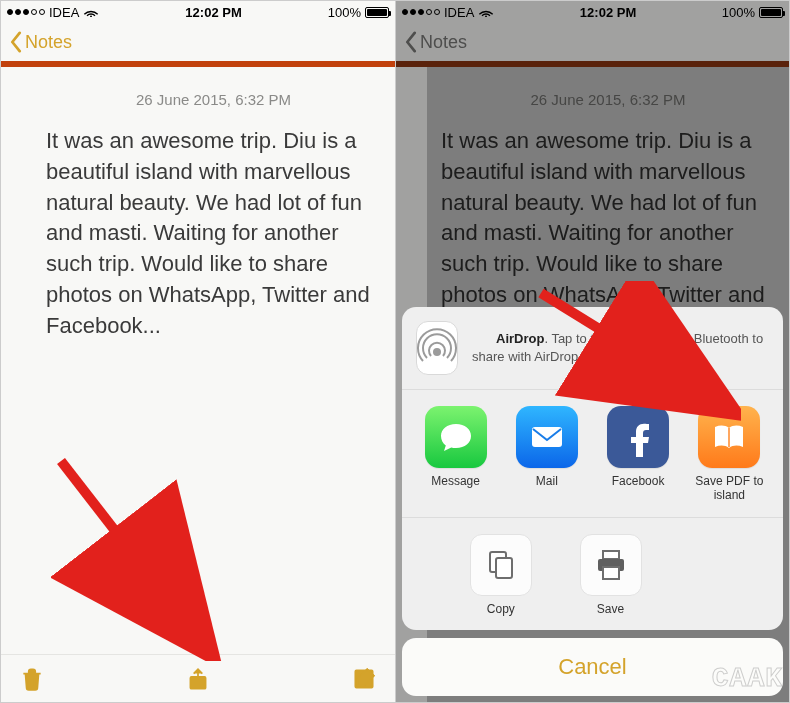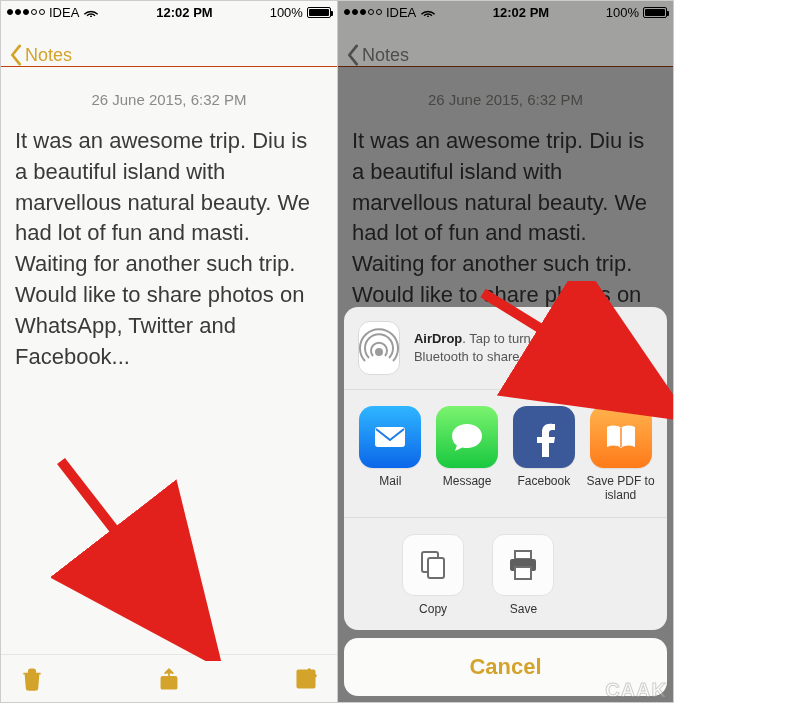--- a/index.html
+++ b/index.html
@@ -6,21 +6,21 @@
   body {
     font-family: -apple-system, "Helvetica Neue", Helvetica, Arial, sans-serif;
     background: #fff;
     width: 790px;
     height: 703px;
     overflow: hidden;
     position: relative;
   }
   .stage {
     display: flex;
-    width: 674px;
+    width: 790px;
     height: 703px;
     border: 1px solid #ccc;
   }
   .phone {
     width: 395px;
     height: 701px;
     position: relative;
     background: #f8f8f6;
     display: flex;
     flex-direction: column;
@@ -44,34 +44,35 @@
   .dot.f { background:#000; }
   .sig-arc { width:16px; height:12px; }
   .batt { display:flex; align-items:center; }
   .batt-body { width:24px; height:11px; border:1px solid #000; border-radius:2px; position:relative; }
   .batt-body::after { content:""; position:absolute; right:-3px; top:3px; width:2px; height:5px; background:#000; border-radius:0 1px 1px 0;}
   .batt-fill { position:absolute; left:1px; top:1px; bottom:1px; right:1px; background:#000; border-radius:1px;}
   
   .nav {
     height: 44px;
     display:flex;
-    align-items:flex-end;
+    align-items:center;
     padding: 0 8px;
-    border-bottom: 1px solid #c2410c;
+    border-bottom: 6px solid #c2410c;
   }
   .chev { width:14px; height:22px; margin-right:2px; }
   .back-label { font-size:18px; }
   .gold { color:#d4a32b; fill:#d4a32b; stroke:#d4a32b; }
   .grey { color:#9a9a98; fill:#9a9a98; stroke:#9a9a98; }
   
   .note-area {
     flex:1;
     padding: 14px 14px 0 14px;
     background:#f8f8f6;
     color:#3b3b3b;
+    margin-left:31px;
   }
   .note-date {
     text-align:center;
     color:#8a8a88;
     font-size:15px;
     margin: 10px 0 18px 0;
   }
   .note-text {
     font-size:22px;
     line-height:1.4;
@@ -118,21 +119,21 @@
     border-bottom:1px solid #dcdcdc;
   }
   .airdrop-icon {
     width:54px; height:54px;
     border:1px solid #d9d9d9;
     border-radius:12px;
     background:#fff;
     display:flex; align-items:center; justify-content:center;
   }
   .airdrop-text { font-size:13px; color:#555; line-height:1.35; }
-  .airdrop-text b { color:#222; }
+  .airdrop-text b { color:#222;margin-left:24px; }
   .icon-row {
     display:flex;
     padding:16px 8px 14px 8px;
     gap:0;
     border-bottom:1px solid #dcdcdc;
   }
   .icon-row.last { border-bottom:none;padding-left:44px; }
   .app {
     flex:1;
     display:flex;
@@ -154,33 +155,33 @@
     border:1px solid #e2e2e2;
     display:flex; align-items:center; justify-content:center;
   }
   .cancel {
     background:#fbfbf9;
     border-radius:14px;
     text-align:center;
     padding:16px 0;
     font-size:22px;
     color:#d4a32b;
-    font-weight:700;
+    font-weight:400;
   }
   
   .arrow {
     position:absolute;
     pointer-events:none;
   }
   
   .wm {
     position:absolute;
-    right:6px; bottom:0;
-    font-family: Liberation Sans, sans-serif;
-    font-size:20px;
+    right:6px; bottom:8px;
+    font-family: Liberation Mono, monospace;
+    font-size:28px;
     font-weight:900;
     letter-spacing:1px;
     color:rgba(255,255,255,0.22);
     -webkit-text-stroke: 1px rgba(120,120,120,0.35);
   }
   
   .grad-green { background: linear-gradient(180deg,#7CF36F,#18C83F); }
   .grad-blue  { background: linear-gradient(180deg,#2FB6FF,#0B66E9); }
   .fb-blue    { background:#3b5998; }
   .grad-orange{ background: linear-gradient(180deg,#FFB34D,#FF7A1A); }
@@ -326,35 +327,35 @@
               <path d="M14 28a8 8 0 1 1 12 0"></path>
             </svg>
           </div>
           <div class="airdrop-text">
             <b>AirDrop</b><span>. Tap to turn on Wi-Fi and Bluetooth to share with AirDrop.</span>
           </div>
         </div>
 
         <div class="icon-row">
           <div class="app">
+            <div class="app-icon grad-green">
+              <svg width="40" height="40" viewBox="0 0 40 40">
+                  <path d="M20 7c9 0 15 5.4 15 12s-6 12-15 12c-2 0-3.3-.2-4.7-.6L8 34l1.8-5.4C6.9 26.4 5 22.9 5 19 5 12.4 11 7 20 7z" fill="#fff"></path>
+                </svg>
+            </div>
+            <div class="app-label">Message</div>
+          </div>
+          <div class="app">
             <div class="app-icon grad-blue">
               <svg width="42" height="42" viewBox="0 0 42 42">
                   <rect x="6" y="11" width="30" height="20" rx="3" fill="#fff"></rect>
                   <path d="M7 13l14 11L35 13" fill="none" stroke="#1a7de8" stroke-width="2"></path>
                 </svg>
             </div>
             <div class="app-label">Mail</div>
-          </div>
-          <div class="app">
-            <div class="app-icon grad-green">
-              <svg width="40" height="40" viewBox="0 0 40 40">
-                  <path d="M20 7c9 0 15 5.4 15 12s-6 12-15 12c-2 0-3.3-.2-4.7-.6L8 34l1.8-5.4C6.9 26.4 5 22.9 5 19 5 12.4 11 7 20 7z" fill="#fff"></path>
-                </svg>
-            </div>
-            <div class="app-label">Message</div>
           </div>
           <div class="app">
             <div class="app-icon fb-blue">
               <svg width="40" height="40" viewBox="0 0 40 40">
                   <path d="M25 40V26h5l1-6h-6v-4c0-2 1-3 3-3h3V7c-1 0-3-.3-5-.3-5 0-8 3-8 8V20h-5v6h5v14z" fill="#fff"></path>
                 </svg>
             </div>
             <div class="app-label">Facebook</div>
           </div>
           <div class="app">

